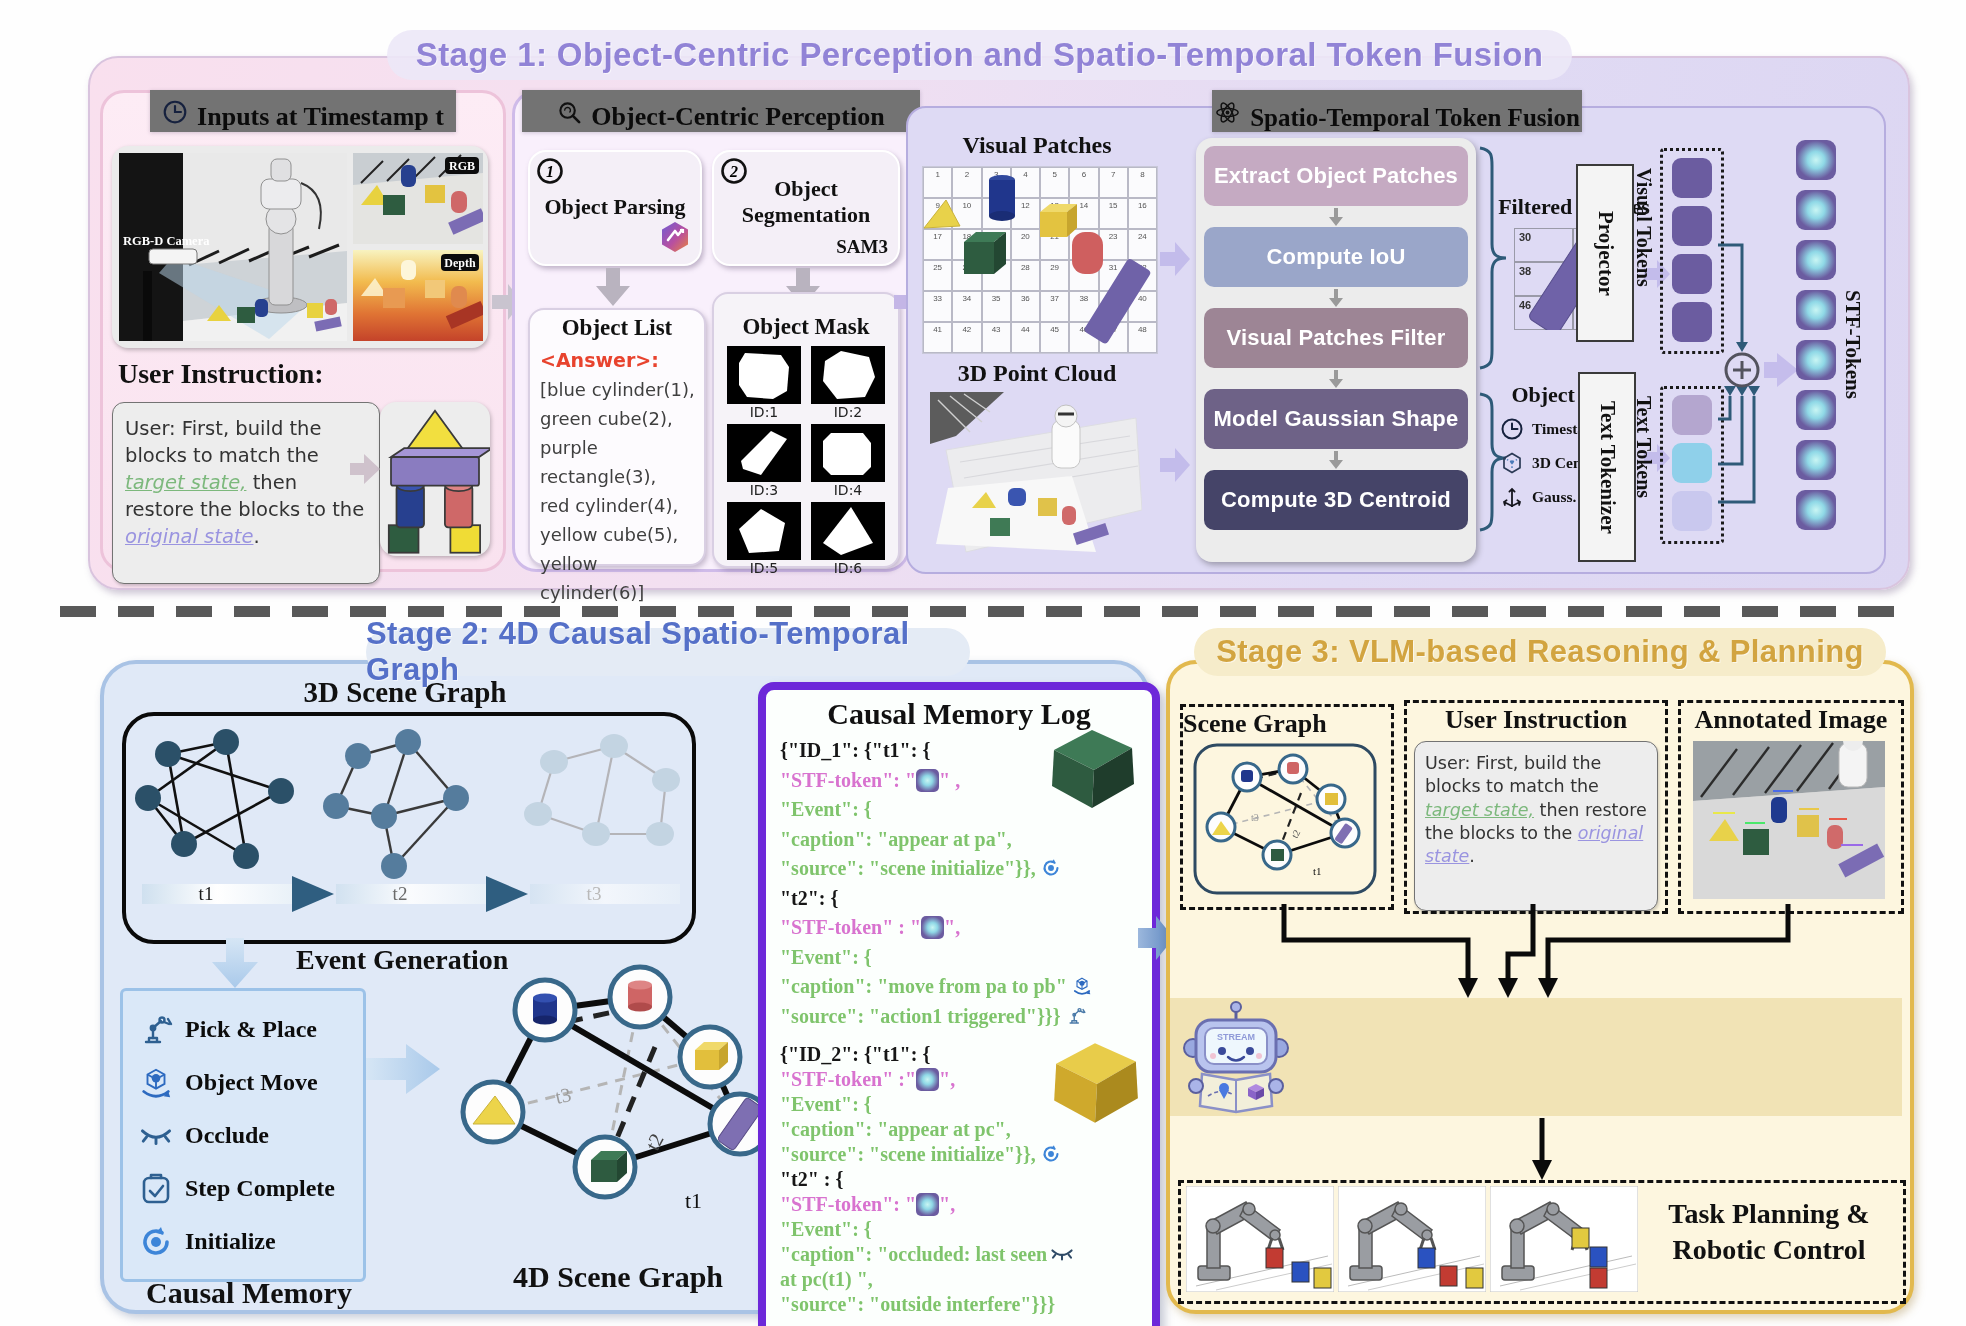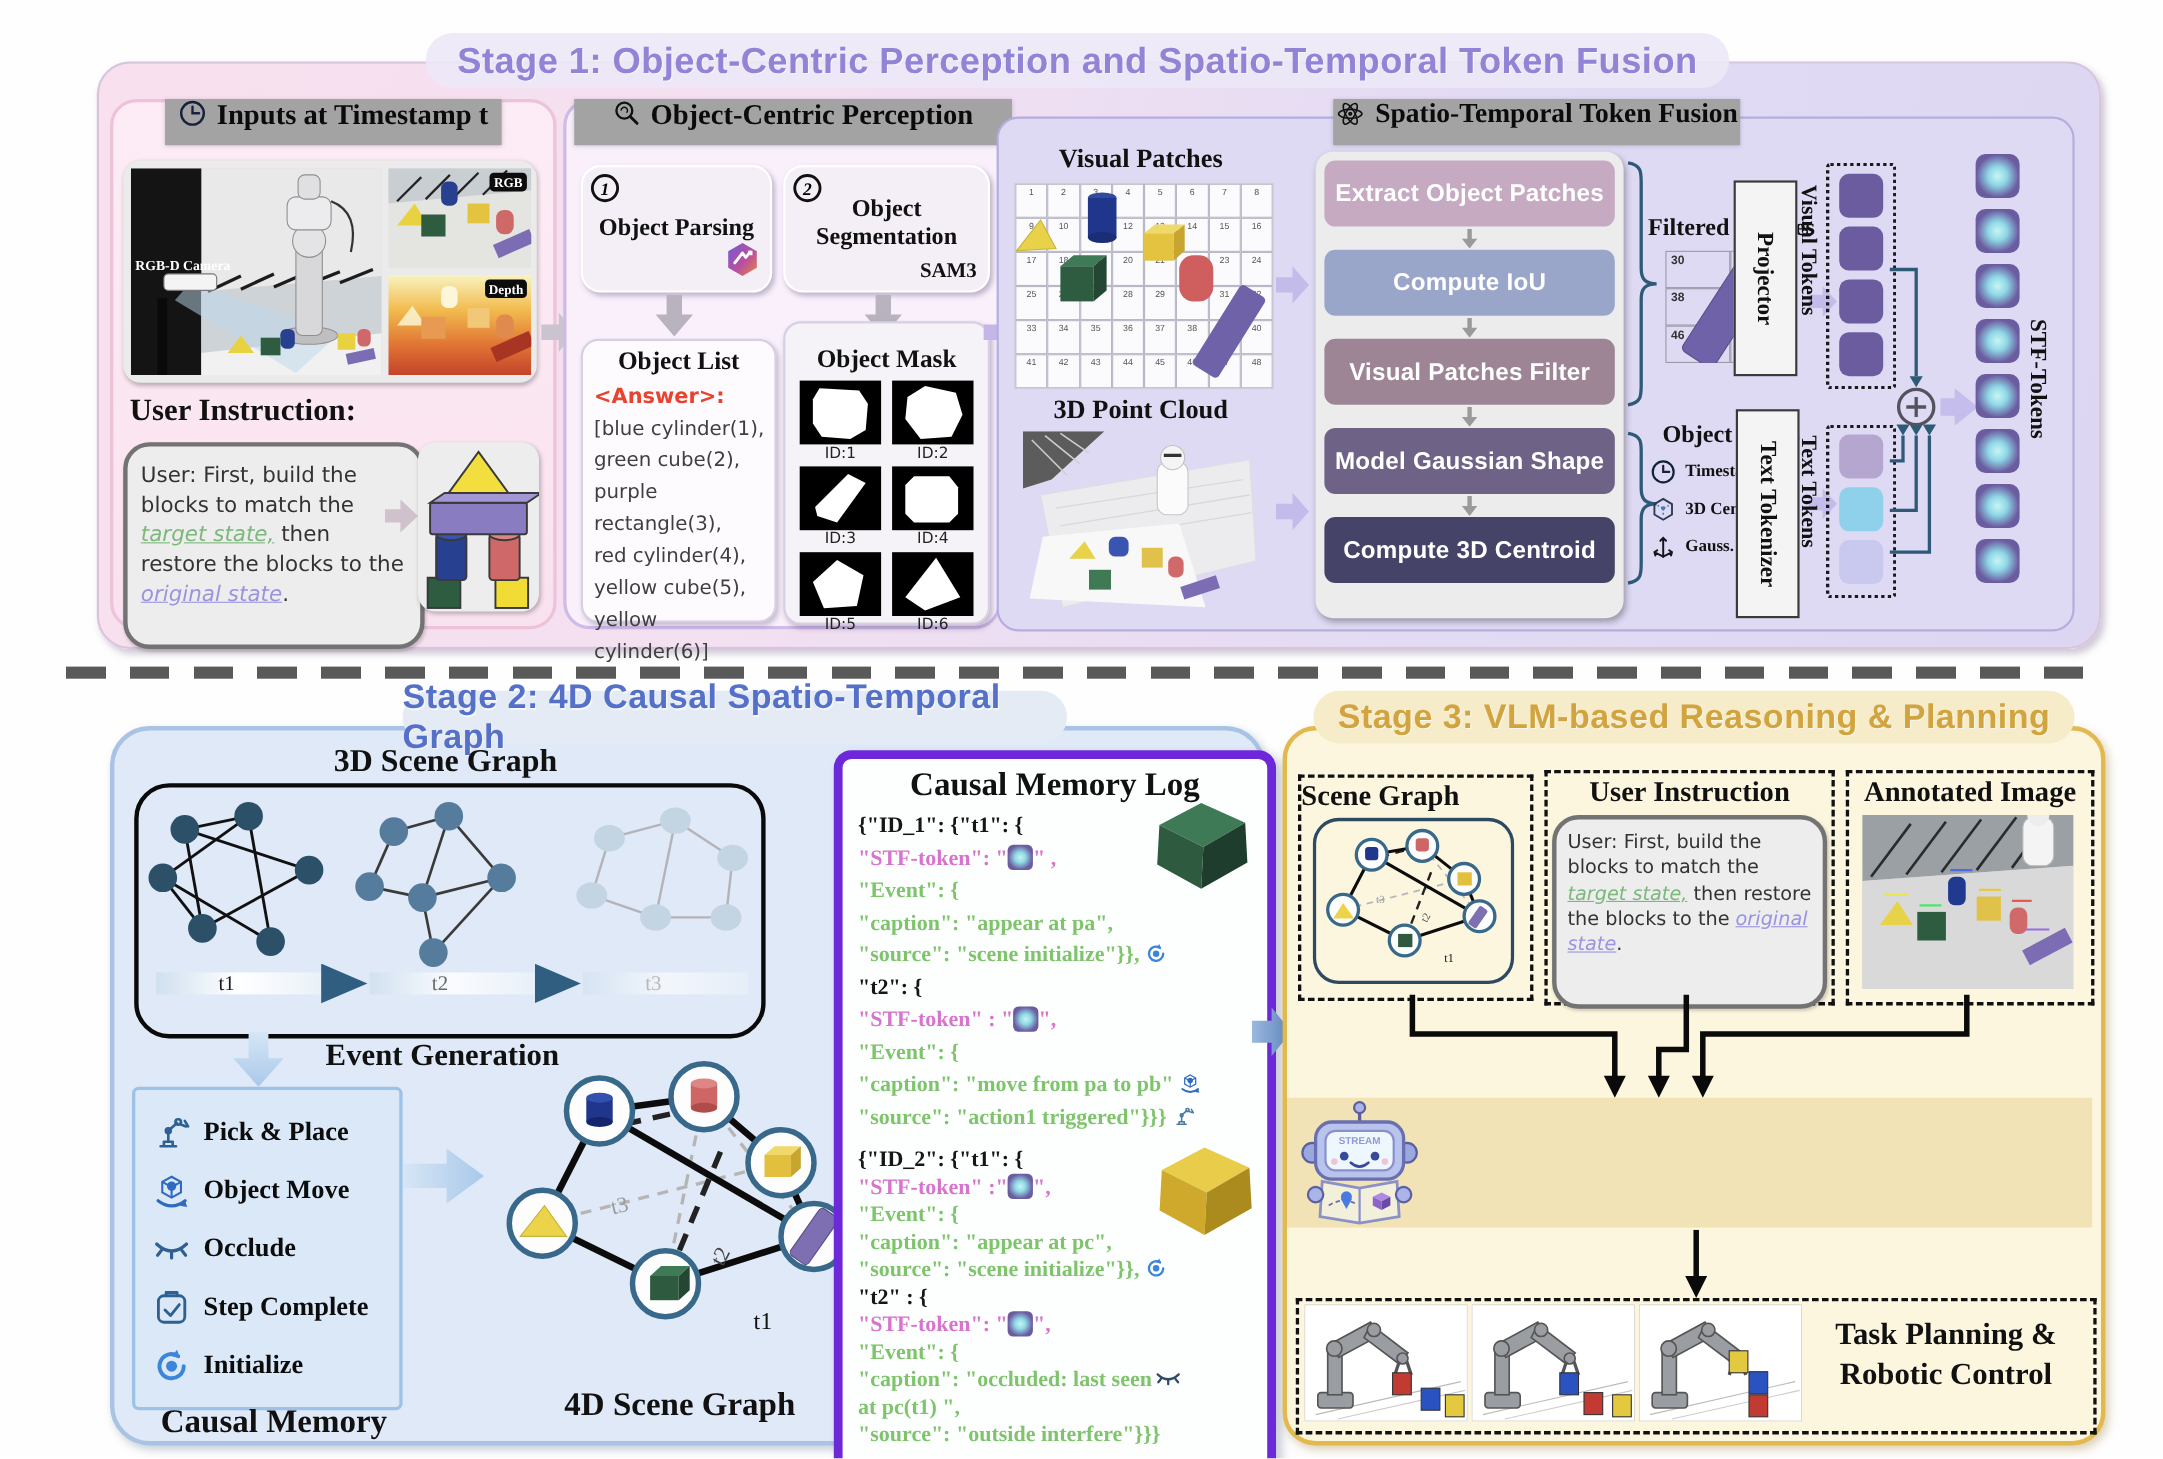--- a/index.html
+++ b/index.html
@@ -4,21 +4,21 @@
 <style>
   html,body{margin:0;background:#fff}
   #canvas{position:relative;width:1966px;height:1326px;background:#fefefe;overflow:hidden;
           font-family:"Liberation Sans",sans-serif;color:#111}
   .abs{position:absolute}
   .sb{font-family:"Liberation Serif",serif;font-weight:700}
   .cm{font-family:"DejaVu Sans",sans-serif}
   .pill{border-radius:26px;font-weight:700;display:flex;align-items:center;justify-content:center;
         font-family:"Liberation Sans",sans-serif;letter-spacing:.4px;
         text-shadow:1px 1px 0 rgba(255,255,255,.6)}
-  .hdr{background:#a3a3a3;display:flex;align-items:flex-start;justify-content:center;gap:9px;
+  .hdr{background:#737373;display:flex;align-items:flex-end;justify-content:center;gap:9px;
        color:#0b0b0b;box-shadow:0 1px 4px rgba(60,40,80,.22)}
   
   #s1{left:88px;top:56px;width:1818px;height:530px;border-radius:30px;border:2px solid #d9c4de;
       background:linear-gradient(100deg,#f9e0ee 0%,#f3e0f1 35%,#e1dbf4 70%,#dcd6f2 100%);
       box-shadow:3px 4px 7px rgba(120,100,140,.35)}
   #inputsP{left:100px;top:90px;width:400px;height:476px;border-radius:24px;
       background:linear-gradient(180deg,#fdecf5,#f9e2ef);border:3px solid #edc3da}
   #ocpP{left:512px;top:90px;width:392px;height:476px;border-radius:24px;
       background:#f9f0fc;border:3px solid #cfbbe9}
   #stfP{left:906px;top:106px;width:976px;height:464px;border-radius:20px;
@@ -28,21 +28,21 @@
   #s3{left:1166px;top:660px;width:740px;height:646px;border-radius:30px;background:#fdf6df;
       border:4px solid #e2b94e;box-shadow:3px 4px 8px rgba(160,130,60,.35)}
   #logP{left:758px;top:682px;width:386px;height:650px;border-radius:16px;background:#fcfffd;
       border:8px solid #6d28d9;box-shadow:5px 5px 9px rgba(100,110,140,.35)}
   #divider{left:60px;top:606px;width:1846px;height:11px;
       background:repeating-linear-gradient(90deg,#595959 0 36px,transparent 36px 58px)}
   
   .card{background:#f4eff7;border:2px solid #fff;border-radius:18px;box-shadow:2px 3px 5px rgba(90,70,110,.35)}
   .listcard{background:#fdfbfe;border:2px solid #d9cfe3;border-radius:16px;box-shadow:2px 3px 5px rgba(90,70,110,.3)}
   .photo{background:#ebebeb;border-radius:16px;box-shadow:1px 2px 4px rgba(0,0,0,.25)}
-  .bubble{background:#ededed;border:4px solid #737373;border-radius:24px;box-shadow:1px 2px 3px rgba(0,0,0,.18);
+  .bubble{background:#ededed;border:1px solid #737373;border-radius:12px;box-shadow:1px 2px 3px rgba(0,0,0,.18);
       color:#333;font-size:19.5px;line-height:1.38;padding:13px 12px}
   .tgt{color:#7cb87c;font-style:italic;text-decoration:underline}
   .orig{color:#9a94e0;font-style:italic;text-decoration:underline}
   .ans{color:#e8432e;font-weight:700}
   
   #vpGrid{display:grid;grid-template-columns:repeat(8,1fr);grid-template-rows:repeat(6,1fr);
       background:#fbfbfd;border:1px solid #c8c8d8}
   #vpGrid .cell{border:1px solid #b9b9c6;font-size:8px;color:#555;display:flex;align-items:flex-start;justify-content:center;padding-top:2px}
   #fpGrid{display:grid;grid-template-columns:1fr 1fr;grid-template-rows:repeat(3,1fr)}
   #fpGrid .cell{border:1.5px solid #9a9aa8;font-size:11px;font-weight:700;color:#333;padding:2px 0 0 4px}

